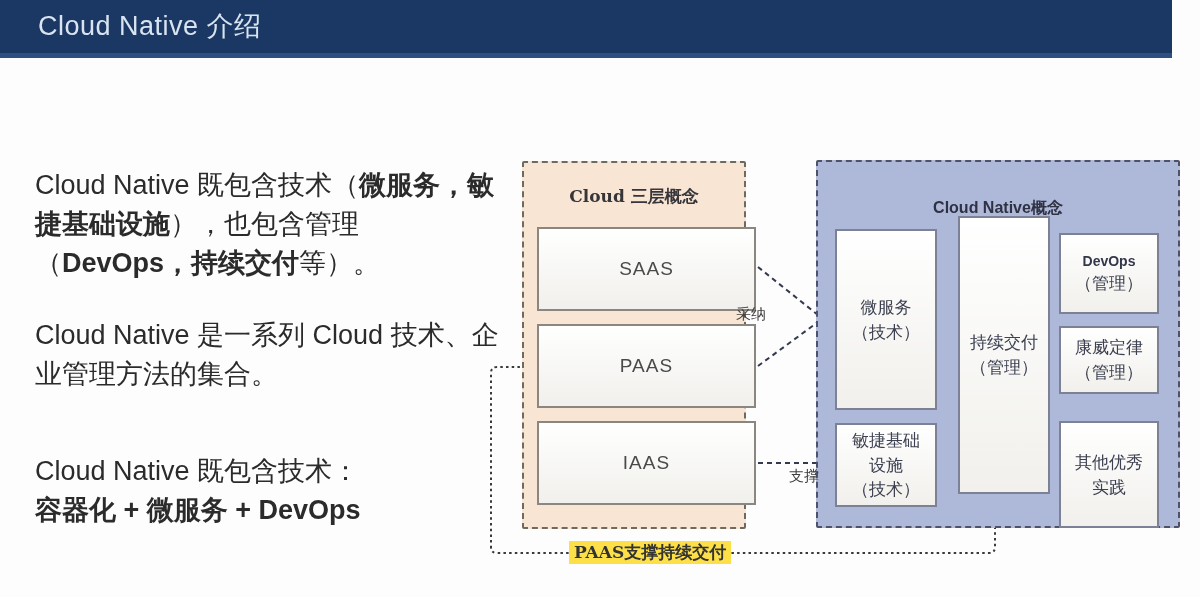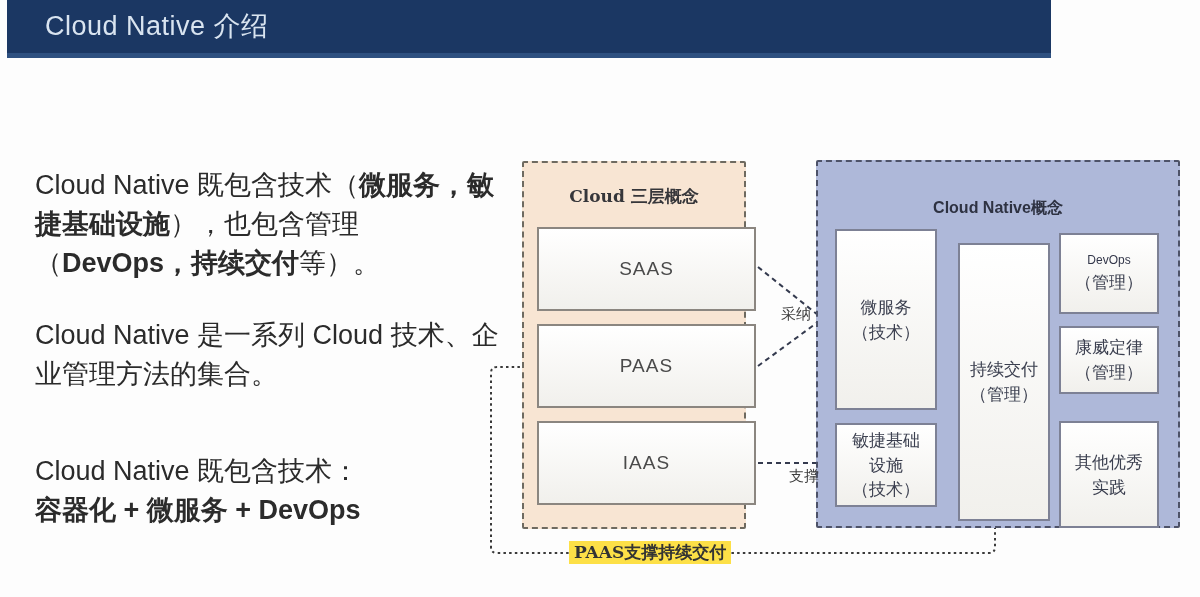--- a/index.html
+++ b/index.html
@@ -4,22 +4,22 @@
 <style>
   * { margin:0; padding:0; box-sizing:border-box; }
   html,body { background:#e9e9e9; }
   .slide{
     position:relative; width:1200px; height:597px;
     background:#fdfdfd; overflow:hidden;
     font-family:"Liberation Sans","DejaVu Sans",sans-serif;
   }
   
   .hdr{
-    position:absolute; left:0; top:0; width:1044px; height:58px;
-    background:#1b3763; border-bottom:5px solid #2e5080;margin-left:7px;
+    position:absolute; left:0; top:0; width:1172px; height:58px;
+    background:#1b3763; border-bottom:5px solid #2e5080;
   }
   .hdr h1{
     position:absolute; left:38px; top:0; line-height:52px;
     font-size:27px; font-weight:400; color:#d9e4f0; letter-spacing:.5px;
   }
   
   .para{ position:absolute; color:#2b2b2b; font-size:27px; line-height:39px; }
   .p1{ left:35px; top:134px; width:474px;margin-top:32px; }
   .p2{ left:35px; top:316px; width:474px; }
   .p3{ left:35px; top:452px; width:486px; }
@@ -55,37 +55,37 @@
     font-size:19px; letter-spacing:1px; color:#4a4a4a;
   }
   .layer-saas{ top:64px; } .layer-paas{ top:161px; } .layer-iaas{ top:258px; }
   .native-box .ibox{
     border:2px solid #7d8195;
     font-family:"DejaVu Serif","Liberation Serif",serif;
     font-size:17px; line-height:1.45; color:#3c4050;
   }
   .nb-ms{    left:17px;  top:67px;  width:102px; height:181px; }
   .nb-agile{ left:17px;  top:261px; width:102px; height:84px; }
-  .nb-cd{    left:140px; top:81px;  width:92px;  height:278px; }
+  .nb-cd{    left:140px; top:54px;  width:92px;  height:278px; }
   .nb-devops{left:241px; top:71px;  width:100px; height:81px; }
   .nb-conway{left:241px; top:164px; width:100px; height:68px; }
   .nb-other{ left:241px; top:259px; width:100px; height:107px; }
   .bname{ display:block; }
   .narrow{ width:78px; }
-  .devops-name{ font-family:"Liberation Sans","DejaVu Sans",sans-serif; font-weight:400; font-size:12px; color:#33374a; }
+  .devops-name{ font-family:"Liberation Sans","DejaVu Sans",sans-serif; font-weight:700; font-size:14px; color:#33374a; }
   
   .wires{ position:absolute; left:0; top:0; width:1200px; height:597px; pointer-events:none; }
   .dash{ stroke:#343a4e; stroke-width:2; fill:none; stroke-dasharray:5 4; }
   .dots{ stroke:#3a3a3a; stroke-width:2; fill:none; stroke-dasharray:2.5 3.2; }
   .head{ fill:#2f3448; stroke:none; }
   .lbl{
     position:absolute; font-family:"DejaVu Serif","Liberation Serif",serif;
     font-size:15px; color:#3f3f3f;
   }
-  .lbl-adopt{ left:781px; top:305px;font-family:Liberation Serif, serif; }
+  .lbl-adopt{ left:736px; top:305px;font-family:Liberation Serif, serif; }
   .lbl-support{ left:789px; top:467px; }
   .lbl-paascd{
     left:569px; top:541px; font-size:17px; font-weight:700; color:#333;
     background:#fde047; padding:0 5px;
   }
 </style>
 </head>
 <body>
 
 <div class="slide">

